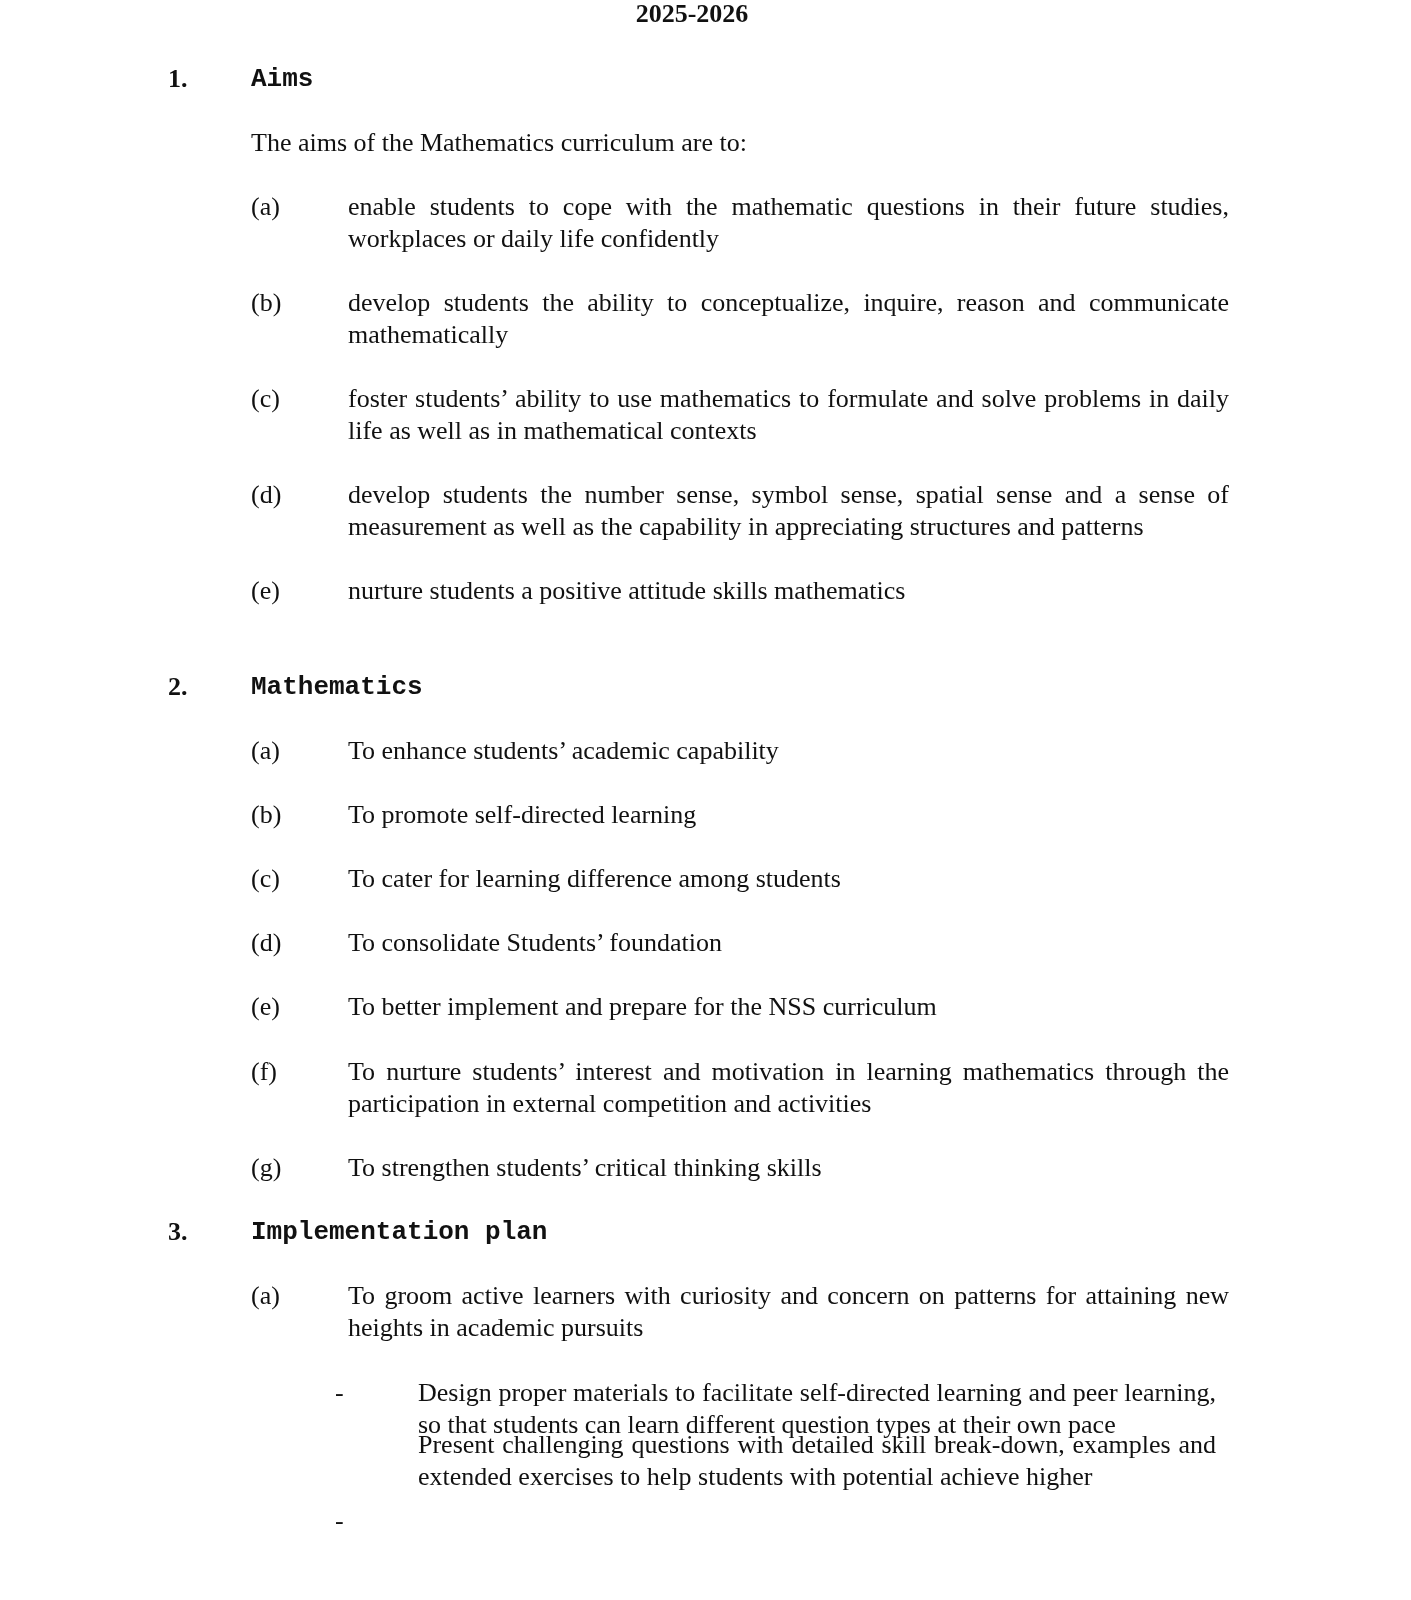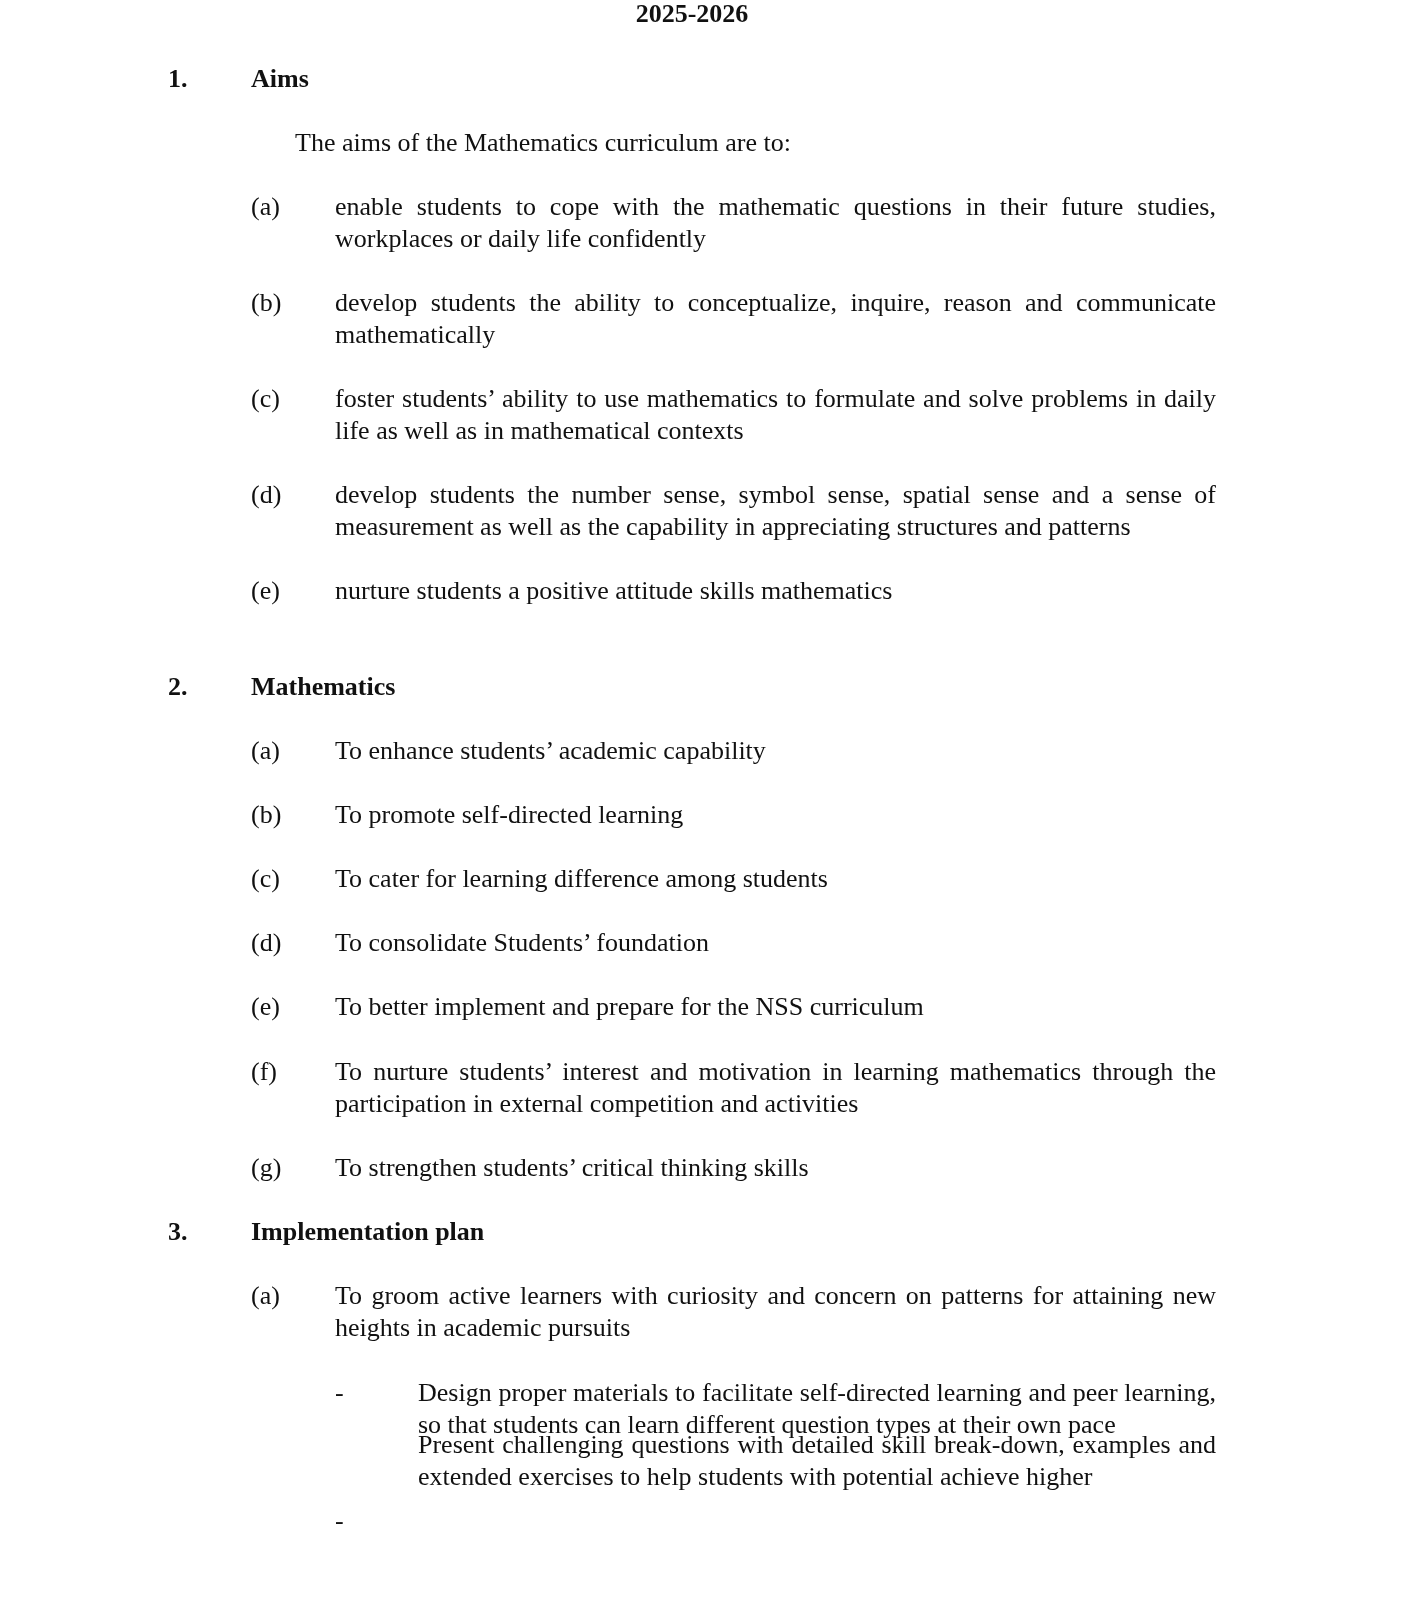--- a/index.html
+++ b/index.html
@@ -4,24 +4,24 @@
 <style>
   html, body { margin: 0; padding: 0; background: #ffffff; }
   body {
     width: 1411px; height: 1600px; overflow: hidden; position: relative;
     font-family: "Liberation Serif", "DejaVu Serif", serif;
     color: #111111; font-size: 26px; line-height: 32px;
   }
   .abs { position: absolute; }
   .title { left: 0; width: 1384px; text-align: center; top: -2px; font-weight: bold; }
   .sec-num { left: 168px; font-weight: bold; }
-  .sec-head { left: 251px; font-weight: bold; }
-  .intro { left: 251px; margin-left: 44px; }
+  .sec-head { left: 251px; font-weight: bold; font-family: Liberation Mono, monospace; }
+  .intro { left: 251px; }
   .lbl { left: 251px; }
-  .txt { left: 335px; width: 881px; text-align: justify; text-align-last: left; }
+  .txt { left: 348px; width: 881px; text-align: justify; text-align-last: left; }
   .dash { left: 335px; }
   .btxt { left: 418px; width: 798px; text-align: justify; text-align-last: left; }
 </style>
 </head>
 <body>
 
 <div>
   <div class="abs title">2025-2026</div>
 
   <div>

